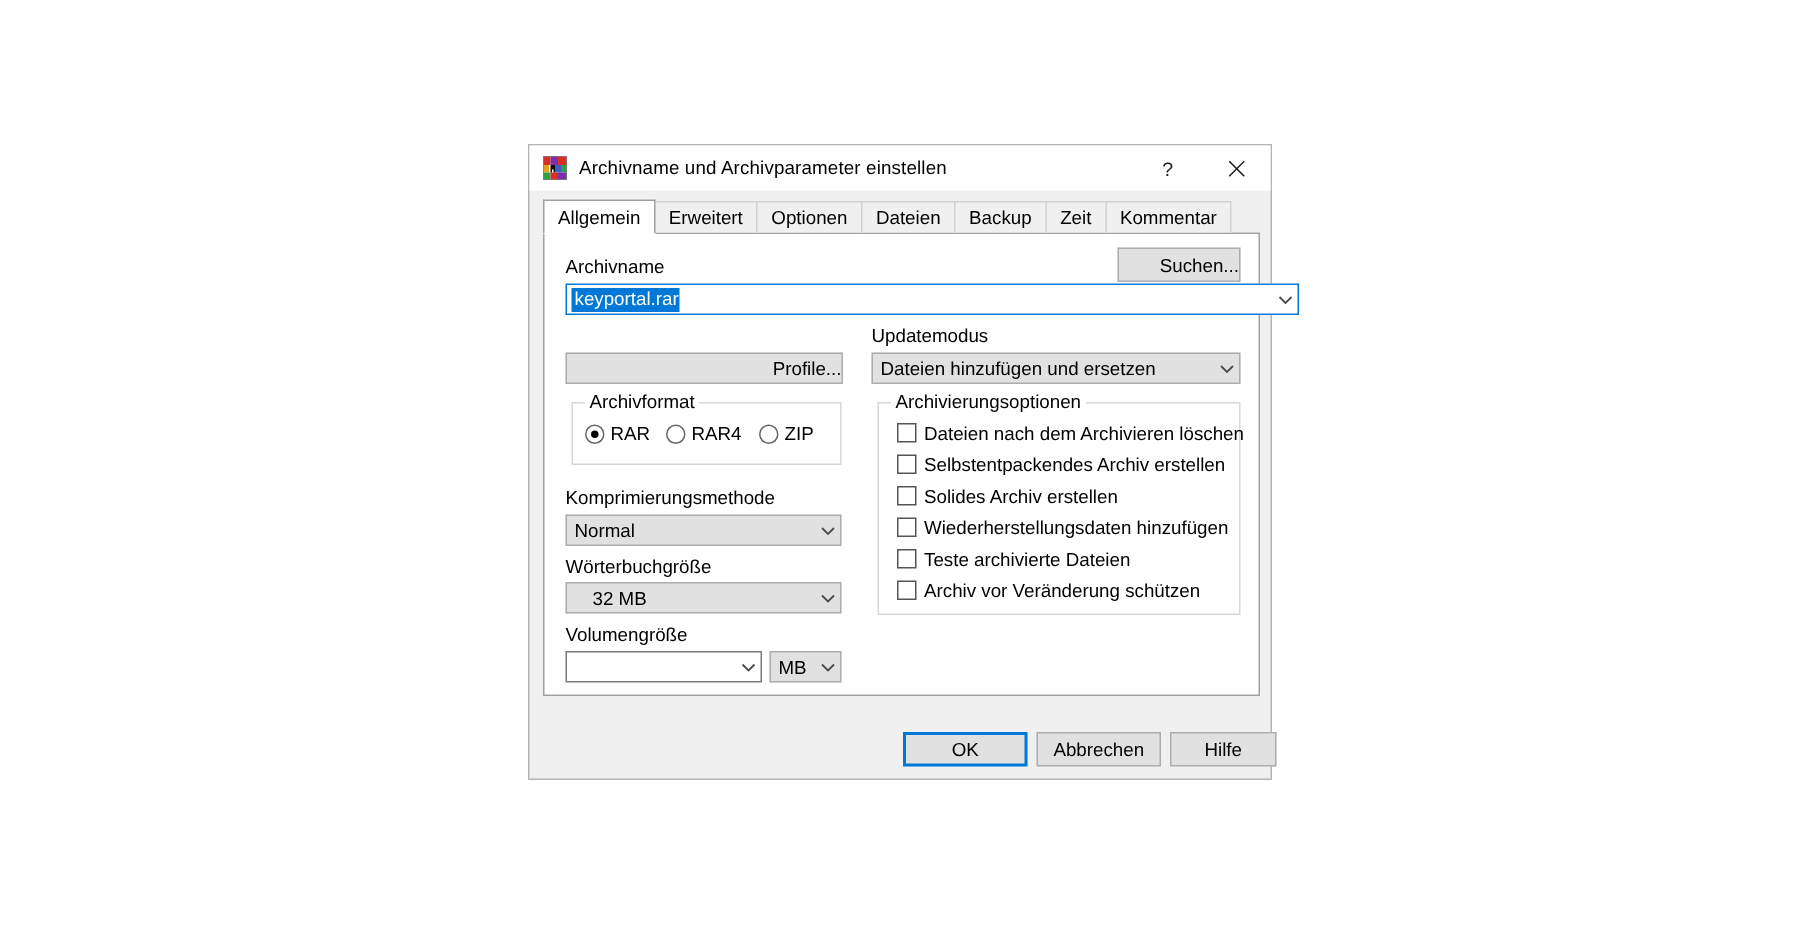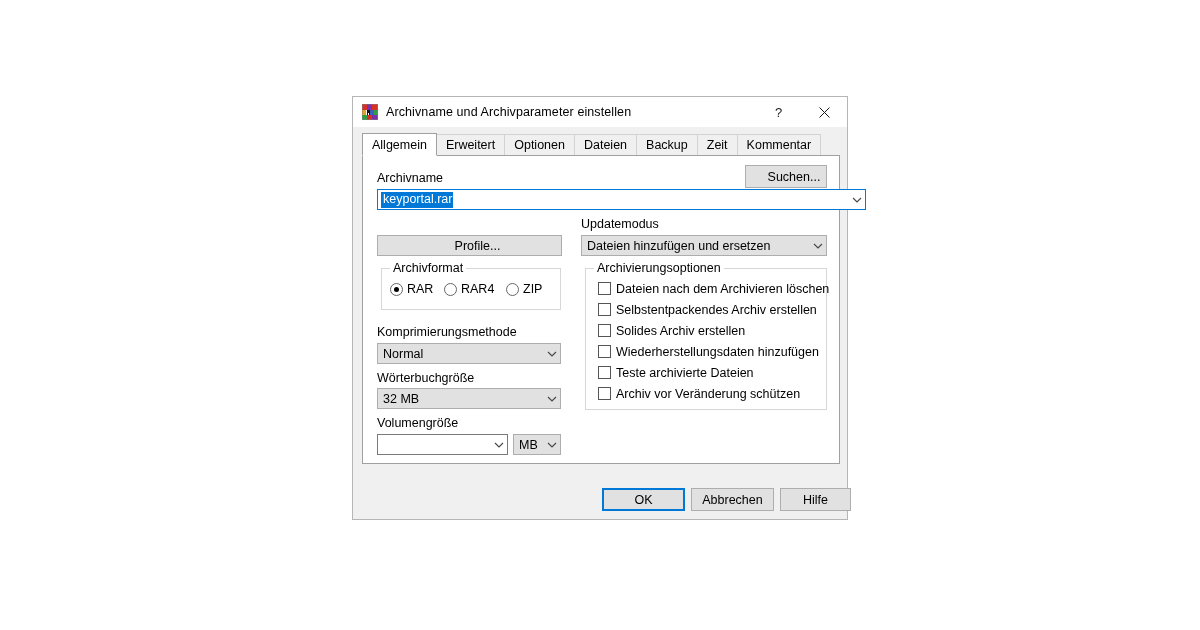--- a/index.html
+++ b/index.html
@@ -127,21 +127,21 @@
   }
   .btn {
     position: absolute;
     box-sizing: border-box;
     background: #e1e1e1;
     border: 1px solid #adadad;
     font-size: 12.5px;
     color: #000000;
     display: flex;
     align-items: center;
-    justify-content: center;
+    justify-content: flex-end;
     cursor: default;
     white-space: nowrap;
     font-family: "Liberation Sans", sans-serif;
     padding-left: 16px;
   }
 
   .combo {
     position: absolute;
     box-sizing: border-box;
     background: #ffffff;
@@ -373,21 +373,21 @@
       <div class="combo gray" style="left:14px; top:187px; width:184px; height:21px;">
         <span class="cval">Normal</span>
         <span class="carrow">
           <svg width="10" height="6" viewBox="0 0 10 6" xmlns="http://www.w3.org/2000/svg">
               <path d="M1 1 L5 5 L9 1" fill="none" stroke="#4a4a4a" stroke-width="1.2"></path>
             </svg>
         </span>
       </div>
 
       <div class="lbl" style="left:14px; top:215px;">Wörterbuchgröße</div>
-      <div class="combo gray" style="left:14px; top:232px; width:184px; height:21px;">
+      <div class="combo gray" style="left:14px; top:232px; width:184px; height:21px;padding-left:12px;">
         <span class="cval">32 MB</span>
         <span class="carrow">
           <svg width="10" height="6" viewBox="0 0 10 6" xmlns="http://www.w3.org/2000/svg">
               <path d="M1 1 L5 5 L9 1" fill="none" stroke="#4a4a4a" stroke-width="1.2"></path>
             </svg>
         </span>
       </div>
 
       <div class="lbl" style="left:14px; top:260px;">Volumengröße</div>
       <div class="combo" style="left:14px; top:278px; width:131px; height:21px;">

